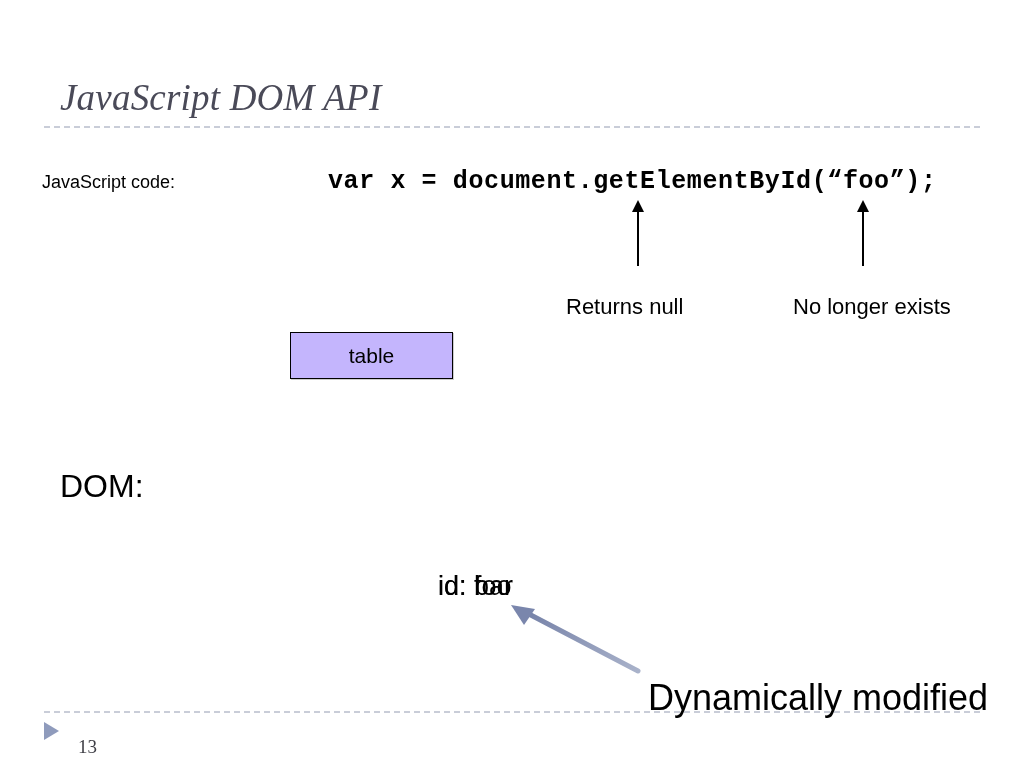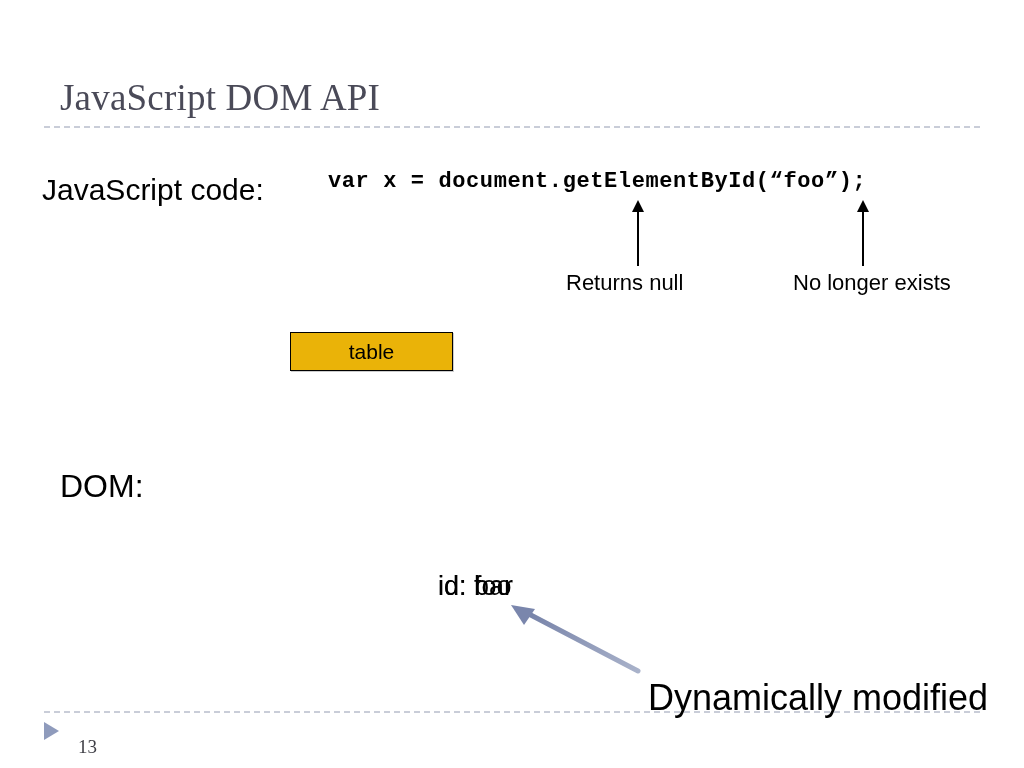--- a/index.html
+++ b/index.html
@@ -23,47 +23,48 @@
   .slide-title {
     position: absolute;
     left: 60px;
     top: 76px;
     font-family: "Liberation Serif", "DejaVu Serif", serif;
     font-size: 37px;
     line-height: 44px;
     color: #4a4a58;
     letter-spacing: 0.2px;
     white-space: nowrap;
+    font-style: italic;
   }
   .title-rule {
     position: absolute;
     left: 44px;
     top: 126px;
     width: 936px;
     height: 0;
     border-top: 2px dashed #c9cdd8;
   }
 
   
   .label-js-code {
     position: absolute;
     left: 42px;
-    top: 174px;
-    font-size: 30px;
+    top: 166px;
+    font-size: 18px;
     line-height: 32px;
     color: #000000;
     white-space: nowrap;
   }
   .code-line {
     position: absolute;
     left: 328px;
     top: 168px;
     font-family: "Liberation Mono", "DejaVu Sans Mono", monospace;
     font-weight: bold;
-    font-size: 22px;
+    font-size: 25px;
     line-height: 28px;
     letter-spacing: 0.6px;
     color: #000000;
     white-space: nowrap;
   }
 
   
   .v-arrow {
     position: absolute;
     width: 18px;
@@ -86,32 +87,33 @@
     border-right: 6px solid transparent;
     border-bottom: 12px solid #000000;
   }
 
   .callout {
     position: absolute;
     font-size: 22px;
     line-height: 28px;
     color: #000000;
     white-space: nowrap;
+    margin-top: 24px;
   }
   .callout-returns-null { left: 566px; top: 269px; }
   .callout-no-longer    { left: 793px; top: 269px; }
 
   
   .node-box {
     position: absolute;
     left: 290px;
     top: 332px;
     width: 163px;
-    height: 39px;
-    background: #eab308;
+    height: 47px;
+    background: #c4b5fd;
     border: 1px solid #000000;
     box-sizing: border-box;
     box-shadow: 1px 1px 0 rgba(0,0,0,0.20);
     display: flex;
     align-items: center;
     justify-content: center;
   }
   .node-box-label {
     font-size: 21px;
     line-height: 24px;

